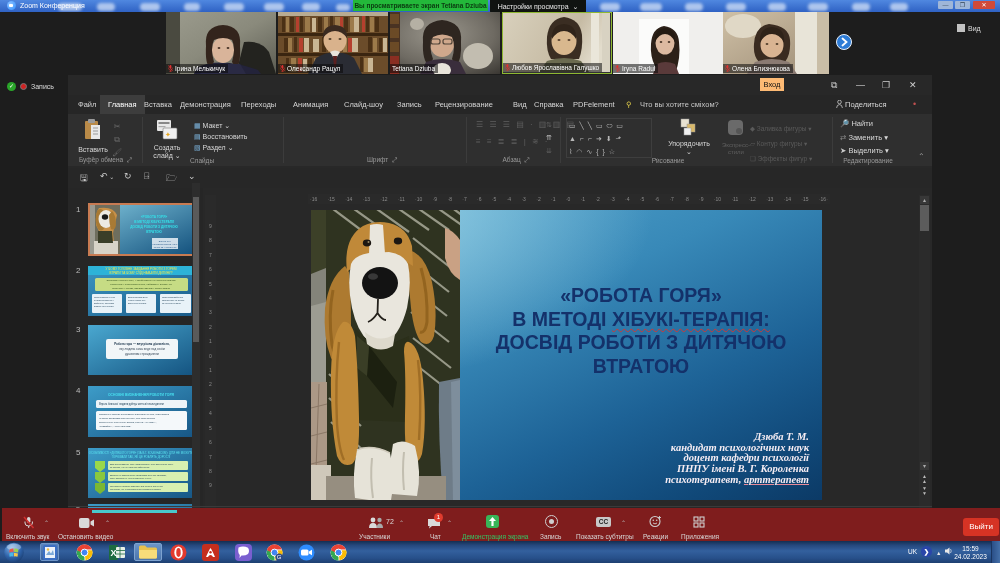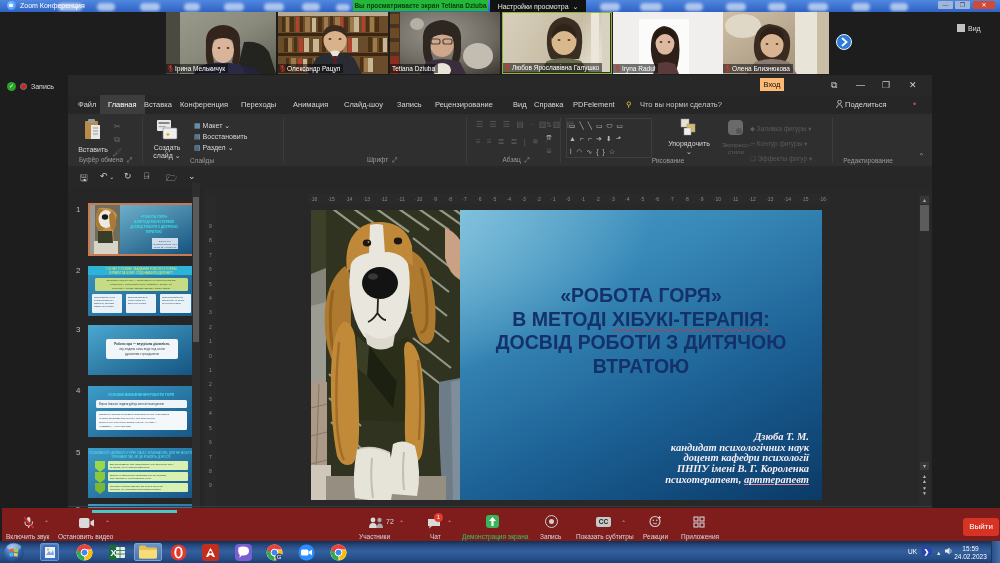--- a/index.html
+++ b/index.html
@@ -306,31 +306,31 @@
 <div class="abs" id="ppt">
   <div class="abs" id="vhod">Вход</div>
   <div class="titico" style="left:763px">⧉</div>
   <div class="titico" style="left:788px">—</div>
   <div class="titico" style="left:814px">❐</div>
   <div class="titico" style="left:841px">✕</div>
   <div class="abs" id="menurow">
     <span class="mtab" style="left:10px">Файл</span>
     <span class="mtab" id="tab-active" style="left:32px">Главная</span>
     <span class="mtab" style="left:76px">Вставка</span>
-    <span class="mtab" style="left:112px">Конференция</span>
+    <span class="mtab" style="left:112px">Демонстрация</span>
     <span class="mtab" style="left:173px">Переходы</span>
     <span class="mtab" style="left:225px">Анимация</span>
     <span class="mtab" style="left:276px">Слайд-шоу</span>
     <span class="mtab" style="left:329px">Запись</span>
     <span class="mtab" style="left:367px">Рецензирование</span>
     <span class="mtab" style="left:445px">Вид</span>
     <span class="mtab" style="left:466px">Справка</span>
     <span class="mtab" style="left:505px">PDFelement</span>
     <span class="mtab" style="left:558px;color:#e8d44c">⚲</span>
-    <span class="mtab" style="left:572px;color:#c8c8c8">Что вы норми сделать?</span>
+    <span class="mtab" style="left:572px;color:#c8c8c8">Что вы хотите сміхом?</span>
     <span class="mtab" style="left:768px;color:#d8d8d8"><svg width="7" height="8" viewBox="0 0 7 8" style="vertical-align:-1px">
           <circle cx="3.5" cy="2" r="1.8" fill="none" stroke="#c8c8c8" stroke-width=".8"></circle>
           <path d="M.6 8 Q.8 4.6 3.5 4.6 Q6.2 4.6 6.4 8" fill="none" stroke="#c8c8c8" stroke-width=".8"></path>
         </svg> Поделиться</span>
     <span class="mtab" style="left:845px;color:#c05050;font-size:9px">•</span>
   </div>
   <div class="abs" id="ribbon">
     
     <div class="abs" style="left:10px;top:4px;width:30px;height:44px;text-align:center">
       <svg width="20" height="24" viewBox="0 0 20 24">
@@ -397,20 +397,23 @@
           <circle cx="13" cy="13" r="3" fill="#555"></circle>
         </svg>
       <div style="font-size:6px;line-height:7px">Экспресс-<br>стили</div>
     </div>
     <div class="abs" style="left:682px;top:7px;width:90px;color:#5a5a5a;font-size:6.5px;line-height:15px;white-space:nowrap">
       ◆ Заливка фигуры ▾<br>▱ Контур фигуры ▾<br>❏ Эффекты фигур ▾
     </div>
     <div class="rlabel" style="left:560px;width:80px">Рисование</div>
     <div class="rsep" style="left:764px"></div>
     
+    <div class="abs" style="left:772px;top:3px;width:80px;color:#d8d8d8;font-size:7.5px;line-height:13.5px;white-space:nowrap">
+      <span style="color:#6aa0d8">🔎</span> Найти<br><span style="color:#888">⇄</span> Заменить ▾<br><span style="color:#ccc">➤</span> Выделить ▾
+    </div>
     <div class="rlabel" style="left:760px;width:80px">Редактирование</div>
     <div class="abs" style="left:850px;top:38px;color:#999;font-size:8px">⌃</div>
   </div>
   <div class="abs" id="qbar">
     <span class="abs" style="left:12px;top:3px;font-size:9px">🖫</span>
     <span class="abs" style="left:32px;top:3px;font-size:9px">↶<span style="font-size:6px"> ⌄</span></span>
     <span class="abs" style="left:56px;top:3px;font-size:9px">↻</span>
     <span class="abs" style="left:76px;top:3px;font-size:9px">⍈</span>
     <span class="abs" style="left:98px;top:3px;font-size:9px">🗁</span>
     <span class="abs" style="left:120px;top:3px;font-size:9px">⌄</span>

